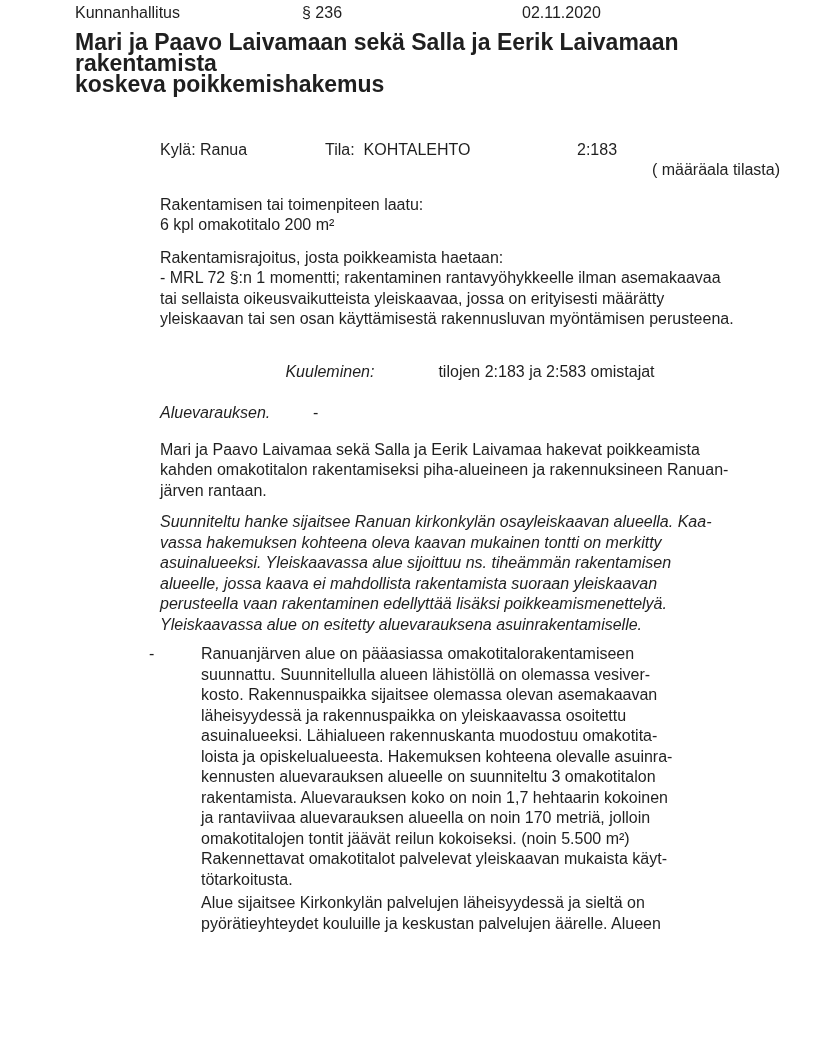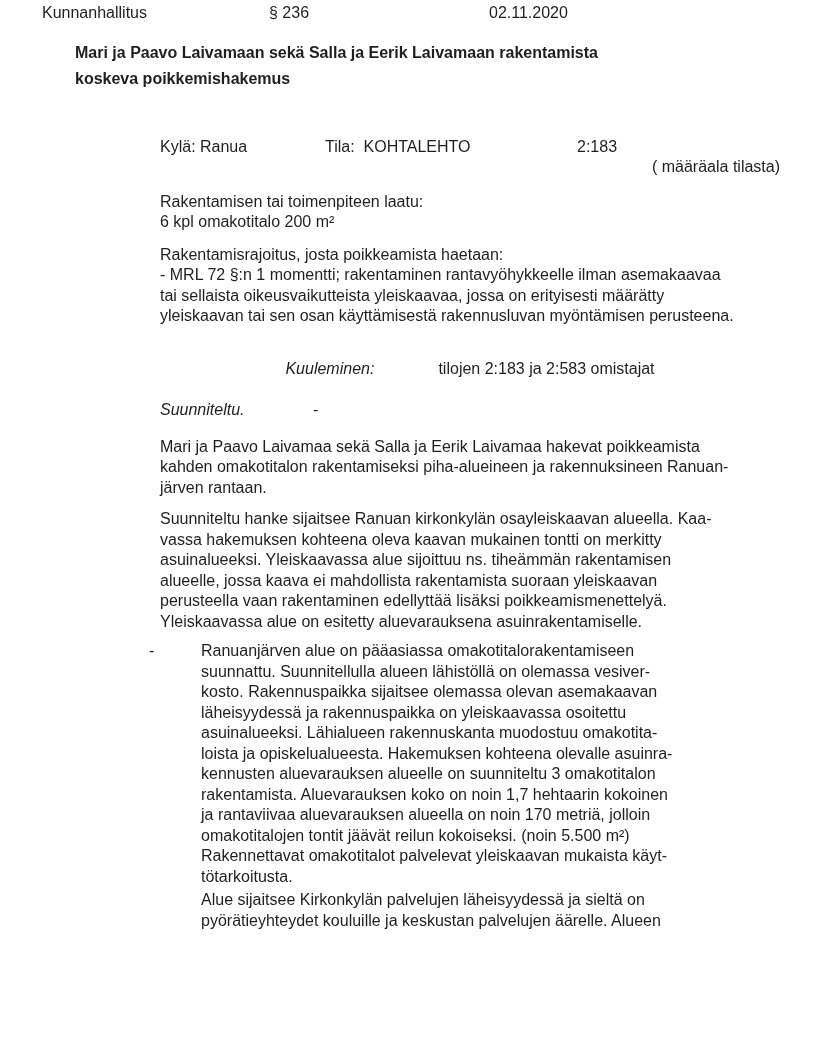--- a/index.html
+++ b/index.html
@@ -12,29 +12,29 @@
     font-family: "Liberation Sans", "DejaVu Sans", sans-serif;
     font-size: 16px;
     line-height: 20.5px;
     overflow: hidden;
   }
   .ml { white-space: pre-line; }           
   .ws { white-space: pre; }                
   .italic { font-style: italic; }
 
   
-  .doc-header { display: flex; padding: 3px 0 0 42px; }
+  .doc-header { display: flex; padding: 3px 0 0 75px; }
   .doc-header .org { width: 227px; }
   .doc-header .sec { width: 220px; }
 
   .title {
-    margin: 16px 0 0 75px;
+    margin: 8px 0 0 75px;
     max-width: 690px;
-    font-size: 16px;
-    line-height: 26px;
+    font-size: 23px;
+    line-height: 21px;
     font-weight: bold;
     white-space: pre-line;
   }
   .diary   { margin: 16px 0 0 75px; }
   .sec-ref { margin: 21px 0 0 75px; }
 
   
   .content { margin-left: 160px; width: 620px; }
 
   .kyla-block { margin-top: 45px; }
@@ -45,21 +45,21 @@
 
   .laatu    { margin-top: 14px; }
   .rajoitus { margin-top: 12px; }
 
   .label-row { display: flex; }
   .label-row .row-label { width: 153px; flex: 0 0 153px; }
   .hearing-row    { margin-top: 32px; justify-content: center; }
   .objections-row { margin-top: 21px; }
 
   .para-application { margin-top: 16px; }
-  .para-plan        { margin-top: 11px; }
+  .para-plan        { margin-top: 11px; font-style: italic; }
   .para-inspector   { margin-top: 12px; }
 
   .bullet-row { display: flex; margin: 9px 0 0 -11px; }
   .bullet-row .bullet-marker { width: 52px; flex: 0 0 52px; }
 
   .para-closing { margin: 3px 0 0 41px; }
 </style>
 </head>
 <body>
 
@@ -94,21 +94,21 @@
 - MRL 72 §:n 1 momentti; rakentaminen rantavyöhykkeelle ilman asemakaavaa
 tai sellaista oikeusvaikutteista yleiskaavaa, jossa on erityisesti määrätty
 yleiskaavan tai sen osan käyttämisestä rakennusluvan myöntämisen perusteena.</div>
 
     <div class="label-row hearing-row">
       <span class="row-label italic">Kuuleminen:</span>
       <span>tilojen 2:183 ja 2:583 omistajat</span>
     </div>
 
     <div class="label-row objections-row">
-      <span class="row-label italic">Suunniteltu.</span>
+      <span class="row-label italic">Aluevarauksen.</span>
       <span>-</span>
     </div>
 
     <div class="para-application ml">Mari ja Paavo Laivamaa sekä Salla ja Eerik Laivamaa hakevat poikkeamista
 kahden omakotitalon rakentamiseksi piha-alueineen ja rakennuksineen Ranuan-
 järven rantaan.</div>
 
     <div class="para-plan ml">Suunniteltu hanke sijaitsee Ranuan kirkonkylän osayleiskaavan alueella. Kaa-
 vassa hakemuksen kohteena oleva kaavan mukainen tontti on merkitty
 asuinalueeksi. Yleiskaavassa alue sijoittuu ns. tiheämmän rakentamisen

